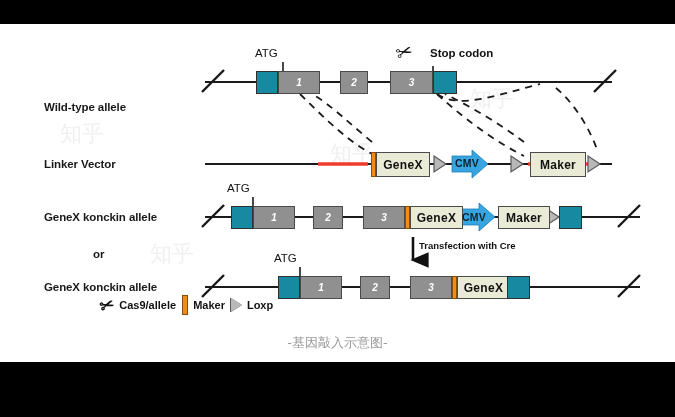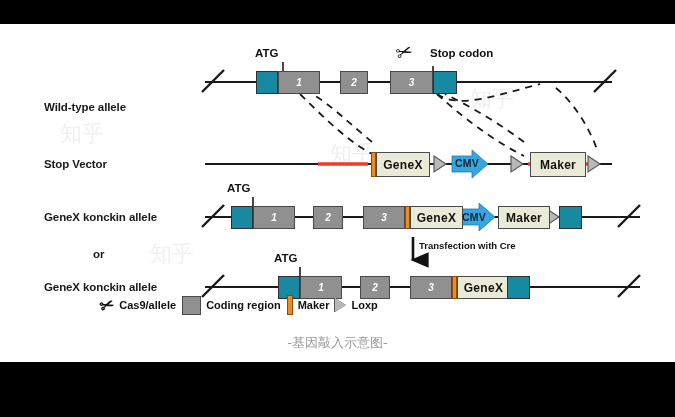--- a/index.html
+++ b/index.html
@@ -116,21 +116,21 @@
   .cmv-label {
     position: absolute;
     font-weight: bold;
     font-size: 10.5px;
     color: #10242e;
     z-index: 8;
     letter-spacing: 0.2px;
   }
   .atg {
     position: absolute;
-    font-weight: bold;
+    font-weight: normal;
     font-size: 11.5px;
     color: #111111;
     z-index: 9;
   }
   .stop-codon {
     position: absolute;
     font-weight: bold;
     font-size: 11.5px;
     color: #111111;
     z-index: 9;
@@ -263,21 +263,21 @@
       <line x1="413" y1="213" x2="413" y2="236" stroke="#111111" stroke-width="2.6" marker-end="url(#dn-arrow)"></line>
 
       <line x1="205" y1="263" x2="640" y2="263" stroke="#1a1a1a" stroke-width="2"></line>
       <line x1="202" y1="273" x2="224" y2="251" stroke="#1a1a1a" stroke-width="2.4"></line>
       <line x1="618" y1="273" x2="640" y2="251" stroke="#1a1a1a" stroke-width="2.4"></line>
       <line x1="300" y1="243" x2="300" y2="263" stroke="#1a1a1a" stroke-width="1.6"></line>
       <path d="M492,255 L504,263 L492,271 Z" fill="#b8b8b8" stroke="#5a5a5a" stroke-width="1.2"></path>
     </svg>
 
     <div class="row-label" style="left:44px; top:77px;">Wild-type allele</div>
-    <div class="row-label" style="left:44px; top:134px;">Stop Vector</div>
+    <div class="row-label" style="left:44px; top:134px;">Linker Vector</div>
     <div class="row-label" style="left:44px; top:187px;">GeneX konckin allele</div>
     <div class="or-label" style="left:93px; top:224px;text-align:right;">or</div>
     <div class="row-label" style="left:44px; top:257px;">GeneX konckin allele</div>
 
     <div class="gbox utr" style="left:256px; top:47px; width:22px; height:23px;"></div>
     <div class="gbox exon" style="left:278px; top:47px; width:42px; height:23px;">1</div>
     <div class="gbox exon" style="left:340px; top:47px; width:28px; height:23px;">2</div>
     <div class="gbox exon" style="left:390px; top:47px; width:43px; height:23px;">3</div>
     <div class="gbox utr" style="left:433px; top:47px; width:24px; height:23px;"></div>
 
@@ -310,24 +310,20 @@
     <div class="gbox linker" style="left:452px; top:252px; width:5px; height:23px;"></div>
     <div class="gbox named" style="left:457px; top:252px; width:53px; height:23px;">GeneX</div>
     <div class="gbox utr" style="left:507px; top:252px; width:23px; height:23px;"></div>
 
     <div class="atg" style="left:274px; top:228px;">ATG</div>
 
     <div class="legend">
       <div class="legend-item">
         <span class="sw-scissors">✂</span>
         <span>Cas9/allele</span>
-      </div>
-      <div class="legend-item">
-        <span class="sw-coding"></span>
-        <span>Coding region</span>
       </div>
       <div class="legend-item">
         <span class="sw-linker"></span>
         <span>Maker</span>
       </div>
       <div class="legend-item">
         <span class="sw-loxp"></span>
         <span>Loxp</span>
       </div>
     </div>

